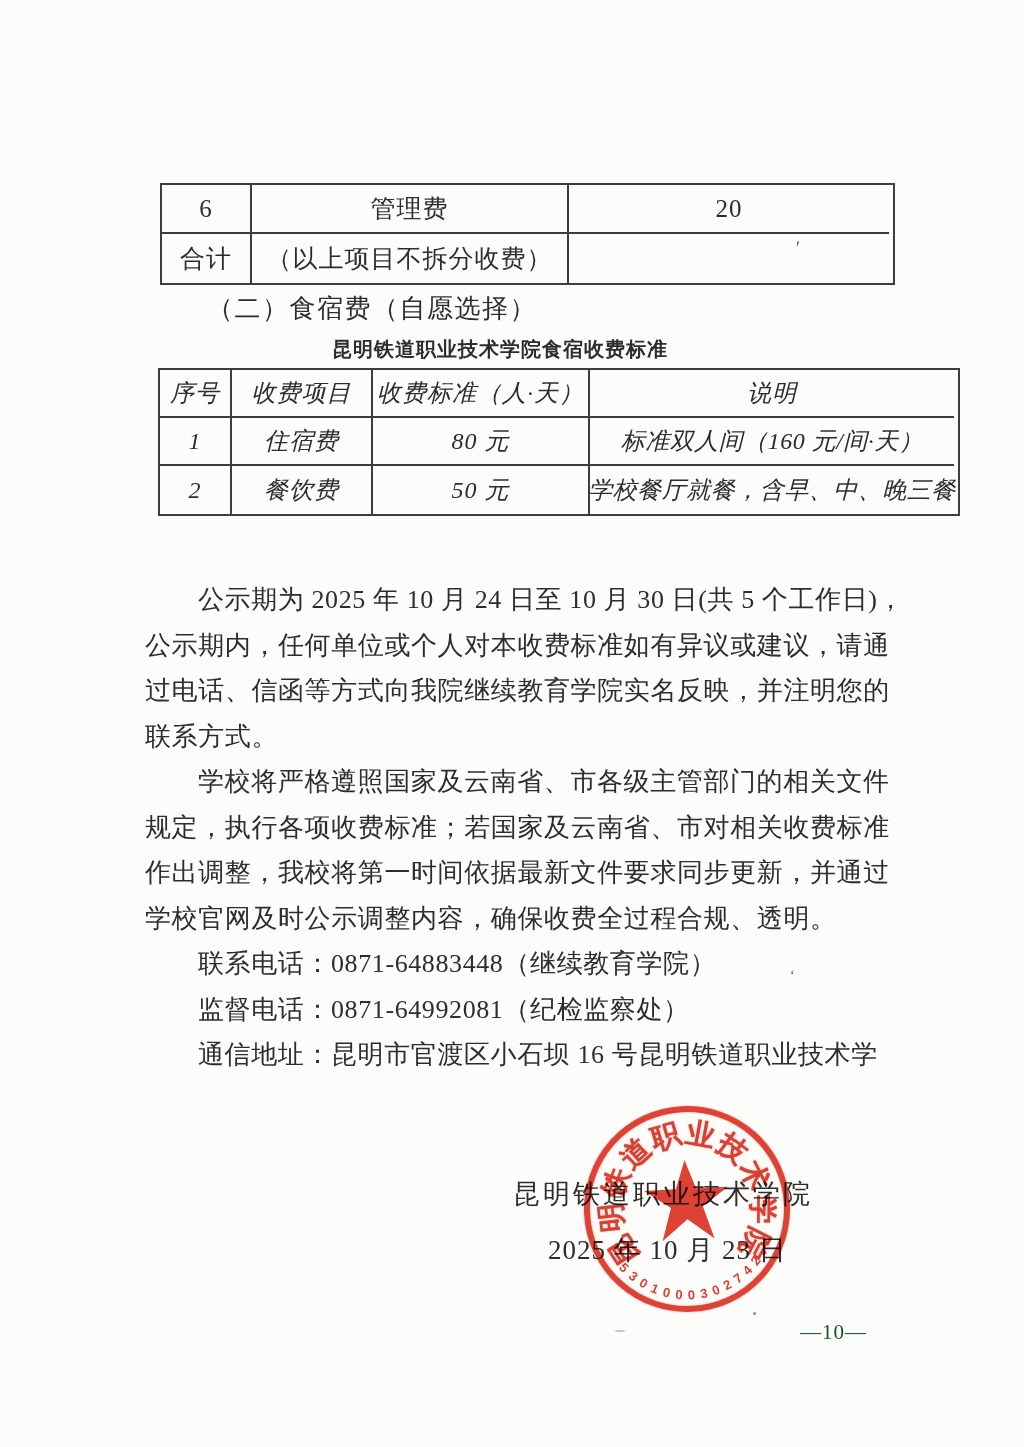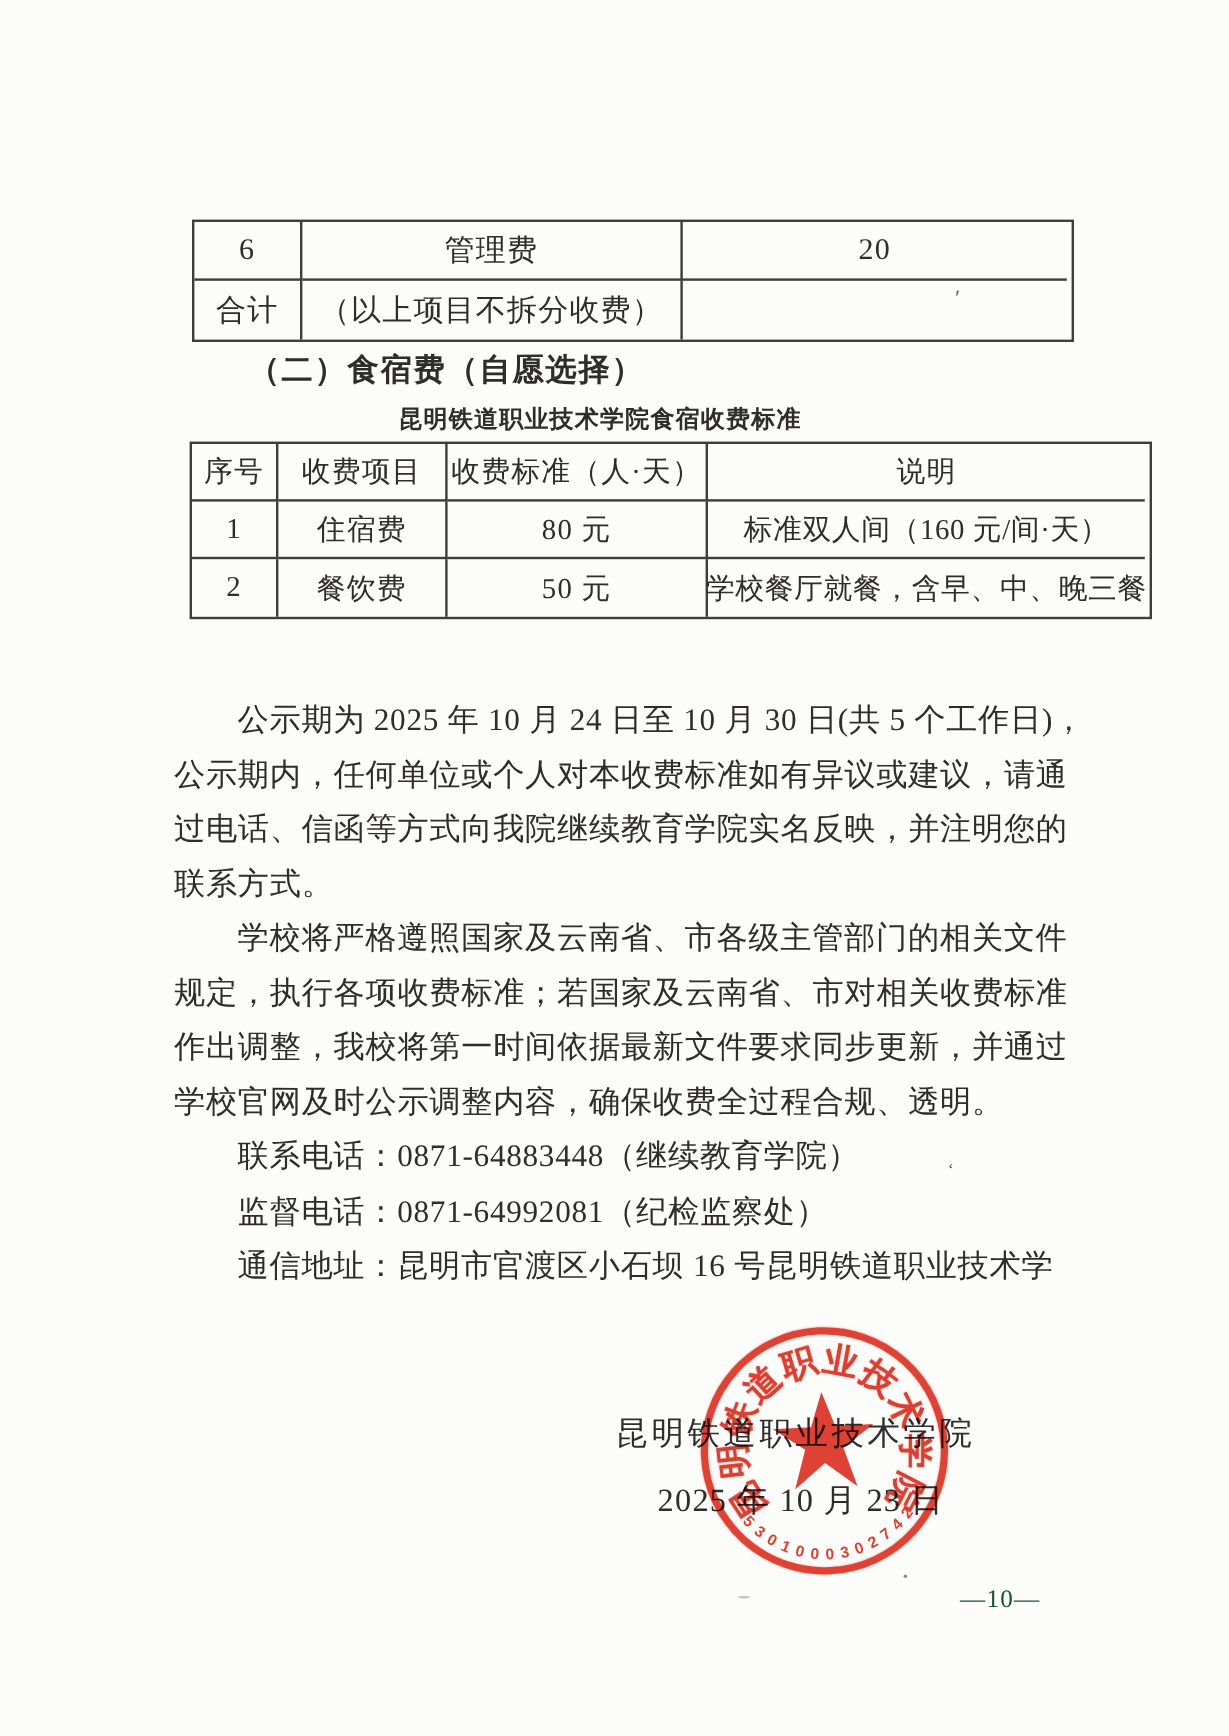--- a/index.html
+++ b/index.html
@@ -24,25 +24,25 @@
     display:flex;align-items:center;justify-content:center;
     font-size:25px;letter-spacing:1px;
     padding:0 4px;box-sizing:border-box;
     white-space:nowrap;
   }
   .doc-table .cell.last-col{border-right:none;}
   .doc-table .cell.last-row{border-bottom:none;text-align:right;}
 
   #table1{left:160px;top:183px;width:731px;grid-template-columns:90px 317px 320px;grid-auto-rows:49px;}
   #table2{left:158px;top:368px;width:798px;grid-template-columns:72px 141px 217px 364px;grid-auto-rows:48px;}
-  #table2 .cell{font-size:24px;}
+  #table2 .cell{font-size:24px;font-style:italic;}
   #table2 .note-cell{letter-spacing:0.5px;}
 
   
-  .h-bold{position:absolute;font-weight:bold;font-size:26px;letter-spacing:1.5px;white-space:nowrap;}
+  .h-bold{position:absolute;font-weight:normal;font-size:26px;letter-spacing:1.5px;white-space:nowrap;}
   #heading2{left:207px;top:291px;}
   #caption2{position:absolute;left:332px;top:336px;font-size:20px;letter-spacing:1px;white-space:nowrap;font-weight:bold;}
   #heading3{left:200px;top:529px;font-size:27px;}
 
   
   #bodytext{position:absolute;left:145px;top:577px;width:770px;}
   .line{
     height:45.5px;display:flex;align-items:center;
     font-size:26px;letter-spacing:0.6px;white-space:nowrap;
   }

